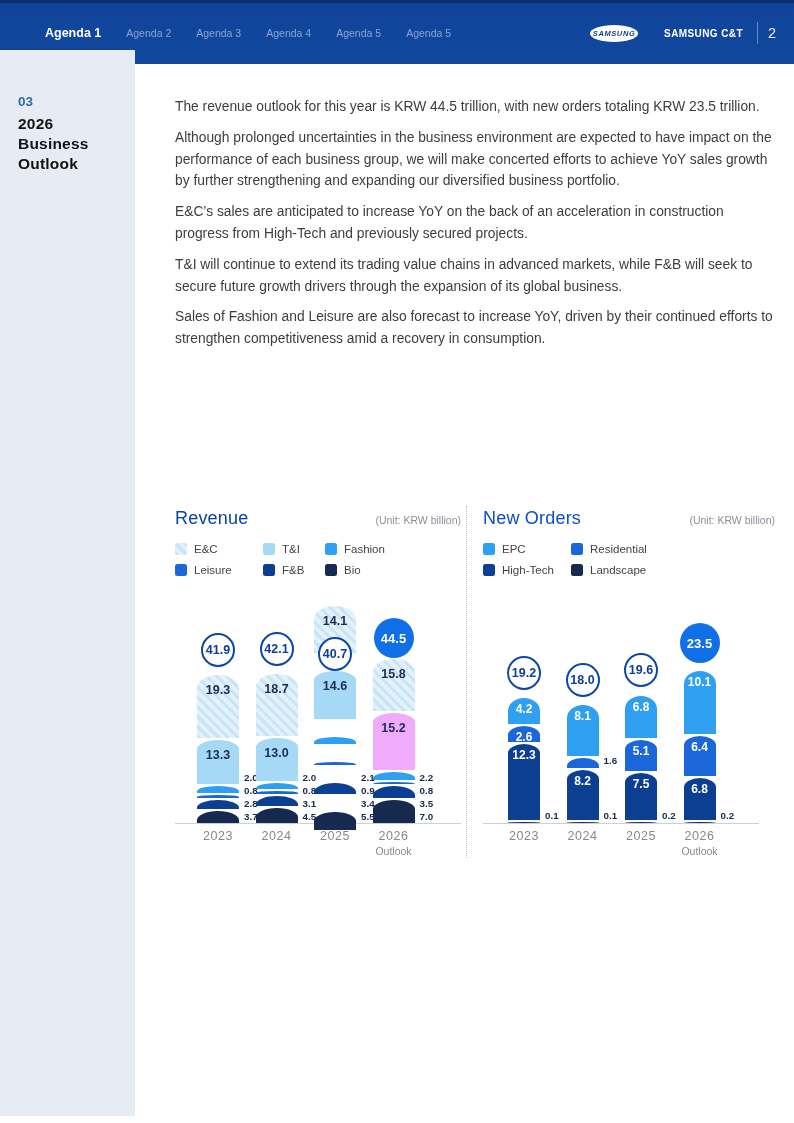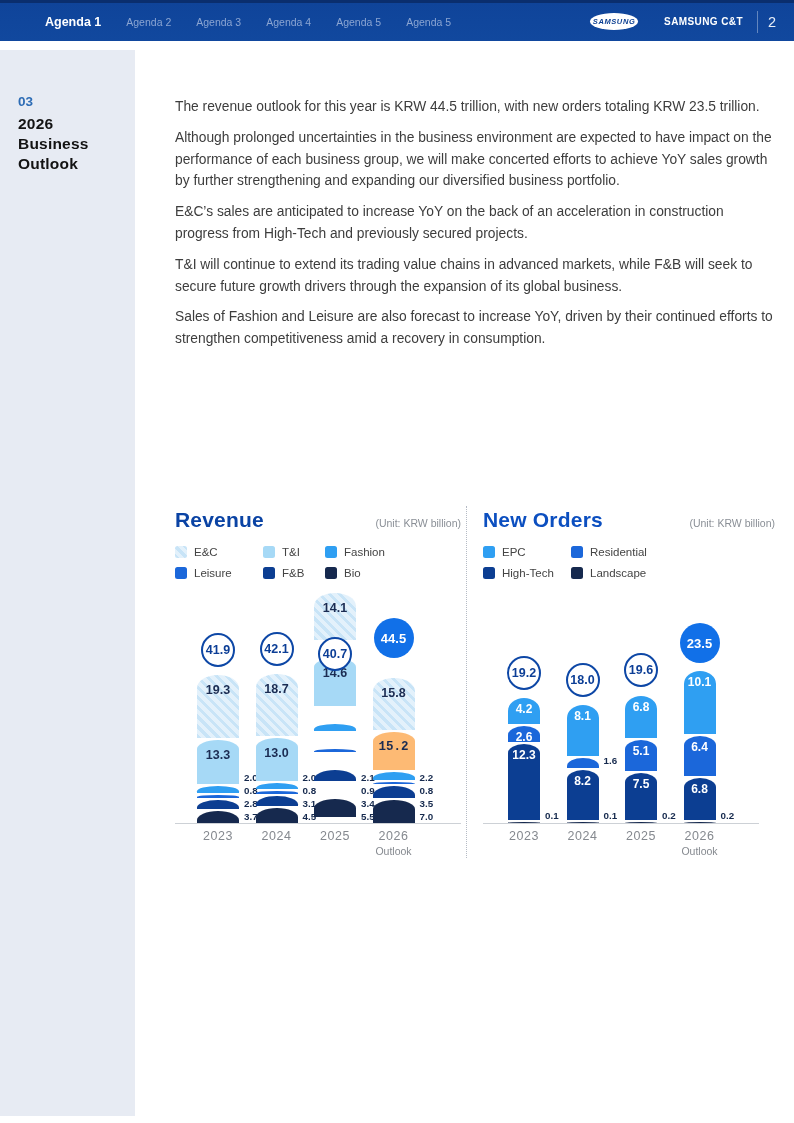--- a/index.html
+++ b/index.html
@@ -1,20 +1,20 @@
 <!DOCTYPE html>
 <html><head>
 <meta charset="utf-8">
 <style>
   * { margin:0; padding:0; box-sizing:border-box; }
   body { background:#888; font-family:"Liberation Sans", sans-serif; }
   .page { position:relative; width:794px; height:1123px; background:#fff; overflow:hidden; margin:0 auto; font-family:"Liberation Sans", sans-serif; }
 
   
-  .header { position:absolute; top:0; left:0; width:794px; height:41px;
+  .header { position:absolute; top:0; left:0; width:794px; height:64px;
     background:linear-gradient(180deg,#0a2e6e 0,#0a2e6e 3px,#0f449a 3px,#11489e 100%);
     display:flex; align-items:center; justify-content:space-between; padding:2px 18px 0 45px; }
   .tabs { display:flex; align-items:center; gap:25px; }
   .tab { font-size:10.5px; color:#8ba5d2; cursor:pointer; }
   .tab-active { font-size:12.5px; color:#fff; font-weight:700; }
   .hright { display:flex; align-items:center; }
   .logo { width:48px; height:17px; background:#fff; border-radius:50%; display:flex; align-items:center; justify-content:center; margin-right:26px; }
   .logo span { font-size:7.5px; font-weight:700; font-style:italic; color:#0b3f92; letter-spacing:.6px; }
   .brand { font-size:10px; font-weight:700; color:#fff; letter-spacing:.4px; }
   .pgdiv { width:1px; height:22px; background:rgba(255,255,255,.35); margin:0 10px 0 14px; }
@@ -27,21 +27,21 @@
 
   
   .content { position:absolute; left:175px; top:96px; width:606px; }
   .content p { margin:0 0 9px 0; font-size:13.8px; line-height:21.8px; color:#3d3d3d; }
 
   
   .chart { position:absolute; top:508px; height:365px; }
   #chart-rev { left:175px; width:286px; }
   #chart-ord { left:483px; width:292px; }
   .chart-head { display:flex; justify-content:space-between; align-items:baseline; }
-  .chart-title { font-size:21px; font-weight:700; color:#0a43a4; letter-spacing:.2px; }
+  .chart-title { font-size:18px; font-weight:400; color:#0a43a4; letter-spacing:.2px; }
   #chart-ord .chart-title { color:#0c4fc0; }
   .unit { font-size:10.5px; color:#8a8f96; }
   .legend { display:grid; row-gap:9px; margin-top:14px; }
   #chart-rev .legend { grid-template-columns:88px 62px auto; }
   #chart-ord .legend { grid-template-columns:88px auto; }
   .lg-item { display:flex; align-items:center; gap:7px; }
   .chip { width:12px; height:12px; border-radius:2.5px; flex:none; }
   .lg-label { font-size:11.5px; color:#444; }
   .bars { position:absolute; left:0; top:85px; width:100%; height:280px; }
   .axis { position:absolute; left:0; height:1px; background:#cdd1d6; }
@@ -164,21 +164,21 @@
           <div class="seg" style="height: 14.85px; background: rgb(22, 41, 78); border-radius: 21px 21px 0px 0px / 9px 9px 0px 0px;"></div>
         </div>
         <div class="side-col" style="left: 127.5px; bottom: 50px;">
           <div class="side-item">2.0</div>
           <div class="side-item">0.8</div>
           <div class="side-item">3.1</div>
           <div class="side-item">4.5</div>
         </div>
         <div class="total total-o" style="height: 34px; width: 34px; left: 84.5px; top: 39.07px;">42.1</div>
         <div class="xlab" style="left: 71.5px; top: 236px;">2024</div>
-        <div class="stack" style="left: 139px; bottom: 56px; width: 42px; gap: 18px;">
+        <div class="stack" style="left: 139px; bottom: 43px; width: 42px; gap: 18px;">
           <div class="seg hatch" style="height: 46.53px; border-radius: 21px 21px 0px 0px / 13px 13px 0px 0px;">
             <div class="seg-label ld">14.1</div>
           </div>
           <div class="seg" style="height: 48.18px; background: rgb(166, 217, 246); border-radius: 21px 21px 0px 0px / 9px 9px 0px 0px;">
             <div class="seg-label ld">14.6</div>
           </div>
           <div class="seg" style="height: 6.93px; background: rgb(47, 159, 242); border-radius: 21px 21px 0px 0px / 5.544px 5.544px 0px 0px;"></div>
           <div class="seg" style="height: 2.97px; background: rgb(27, 103, 218); border-radius: 21px 21px 0px 0px / 2.376px 2.376px 0px 0px;"></div>
           <div class="seg" style="height: 11.22px; background: rgb(12, 62, 146); border-radius: 21px 21px 0px 0px / 8.976px 8.976px 0px 0px;"></div>
           <div class="seg" style="height: 18.15px; background: rgb(22, 41, 78); border-radius: 21px 21px 0px 0px / 9px 9px 0px 0px;"></div>
@@ -188,21 +188,21 @@
           <div class="side-item">0.9</div>
           <div class="side-item">3.4</div>
           <div class="side-item">5.5</div>
         </div>
         <div class="total total-o" style="height: 34px; width: 34px; left: 143px; top: 44.02px;">40.7</div>
         <div class="xlab" style="left: 130px; top: 236px;">2025</div>
         <div class="stack" style="left: 197.5px; bottom: 50px; width: 42px; gap: 2px;">
           <div class="seg hatch" style="height: 52.14px; border-radius: 21px 21px 0px 0px / 13px 13px 0px 0px;">
             <div class="seg-label ld">15.8</div>
           </div>
-          <div class="seg" style="height: 38px; background: #fdba74; border-radius: 21px 21px 0px 0px / 9px 9px 0px 0px; font-family: Liberation Mono, monospace;">
+          <div class="seg" style="height: 57px; background: #f0abfc; border-radius: 21px 21px 0px 0px / 9px 9px 0px 0px;">
             <div class="seg-label ld">15.2</div>
           </div>
           <div class="seg" style="height: 7.26px; background: rgb(47, 159, 242); border-radius: 21px 21px 0px 0px / 5.808px 5.808px 0px 0px;"></div>
           <div class="seg" style="height: 2.64px; background: rgb(27, 103, 218); border-radius: 21px 21px 0px 0px / 2.112px 2.112px 0px 0px;"></div>
           <div class="seg" style="height: 11.55px; background: rgb(12, 62, 146); border-radius: 21px 21px 0px 0px / 9px 9px 0px 0px;"></div>
           <div class="seg" style="height: 23.1px; background: rgb(22, 41, 78); border-radius: 21px 21px 0px 0px / 9px 9px 0px 0px;"></div>
         </div>
         <div class="side-col" style="left: 244.5px; bottom: 50px;">
           <div class="side-item">2.2</div>
           <div class="side-item">0.8</div>

